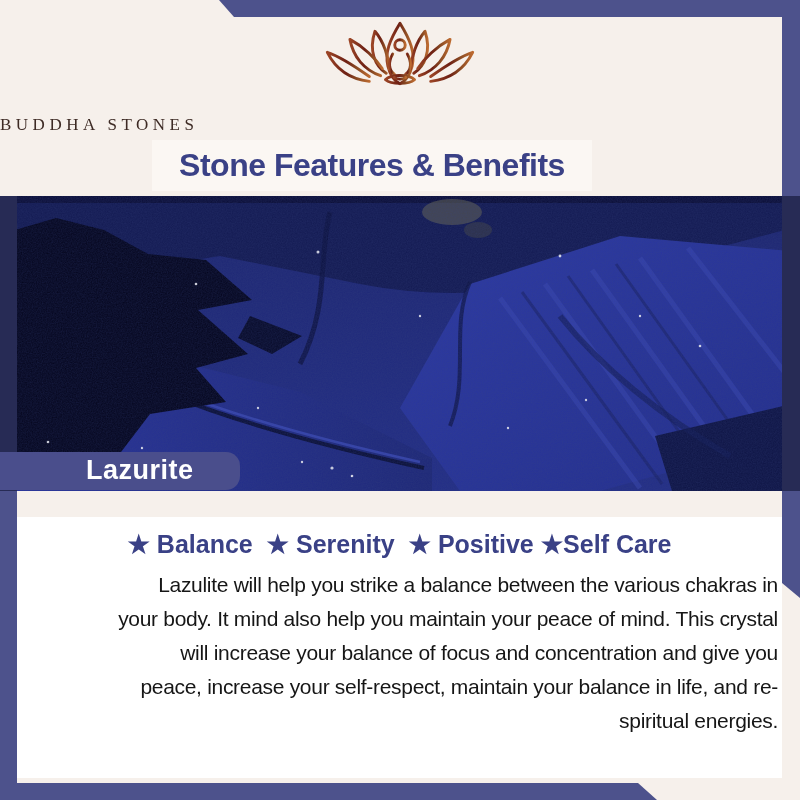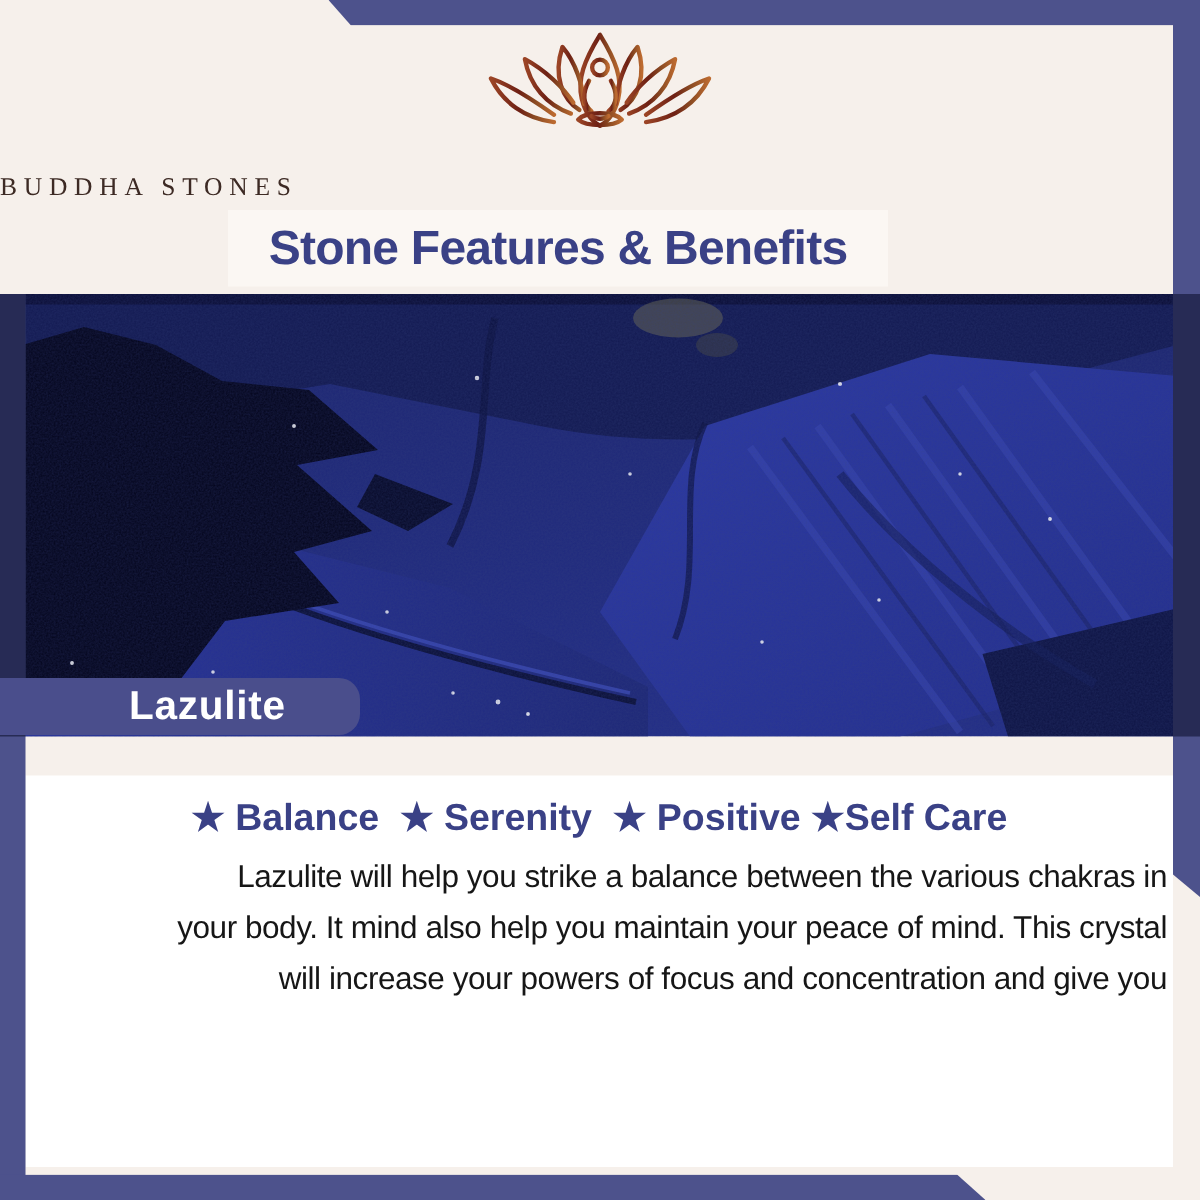--- a/index.html
+++ b/index.html
@@ -167,24 +167,26 @@
     </svg>
   </div>
 
   <div class="bar top-bar"></div>
   <div class="bar right-bar"></div>
   <div class="bar left-bar"></div>
   <div class="bar bottom-bar"></div>
   <div class="edge-darken left"></div>
   <div class="edge-darken right"></div>
 
-  <div class="stone-banner">Lazulite</div>
+  <div class="stone-banner">Lazurite</div>
 
   <div class="panel">
     <div class="features-line">★ Balance  ★ Serenity  ★ Positive ★Self Care</div>
     <div class="body-text">
         <div>Lazulite will help you strike a balance between the various chakras in</div>
         <div>your body. It mind also help you maintain your peace of mind. This crystal</div>
-        <div>will increase your powers of focus and concentration and give you</div>
+        <div>will increase your balance of focus and concentration and give you</div>
+        <div>peace, increase your self-respect, maintain your balance in life, and re-</div>
+        <div>spiritual energies.</div>
       </div>
   </div>
 
 </div>
 
 </body></html>

